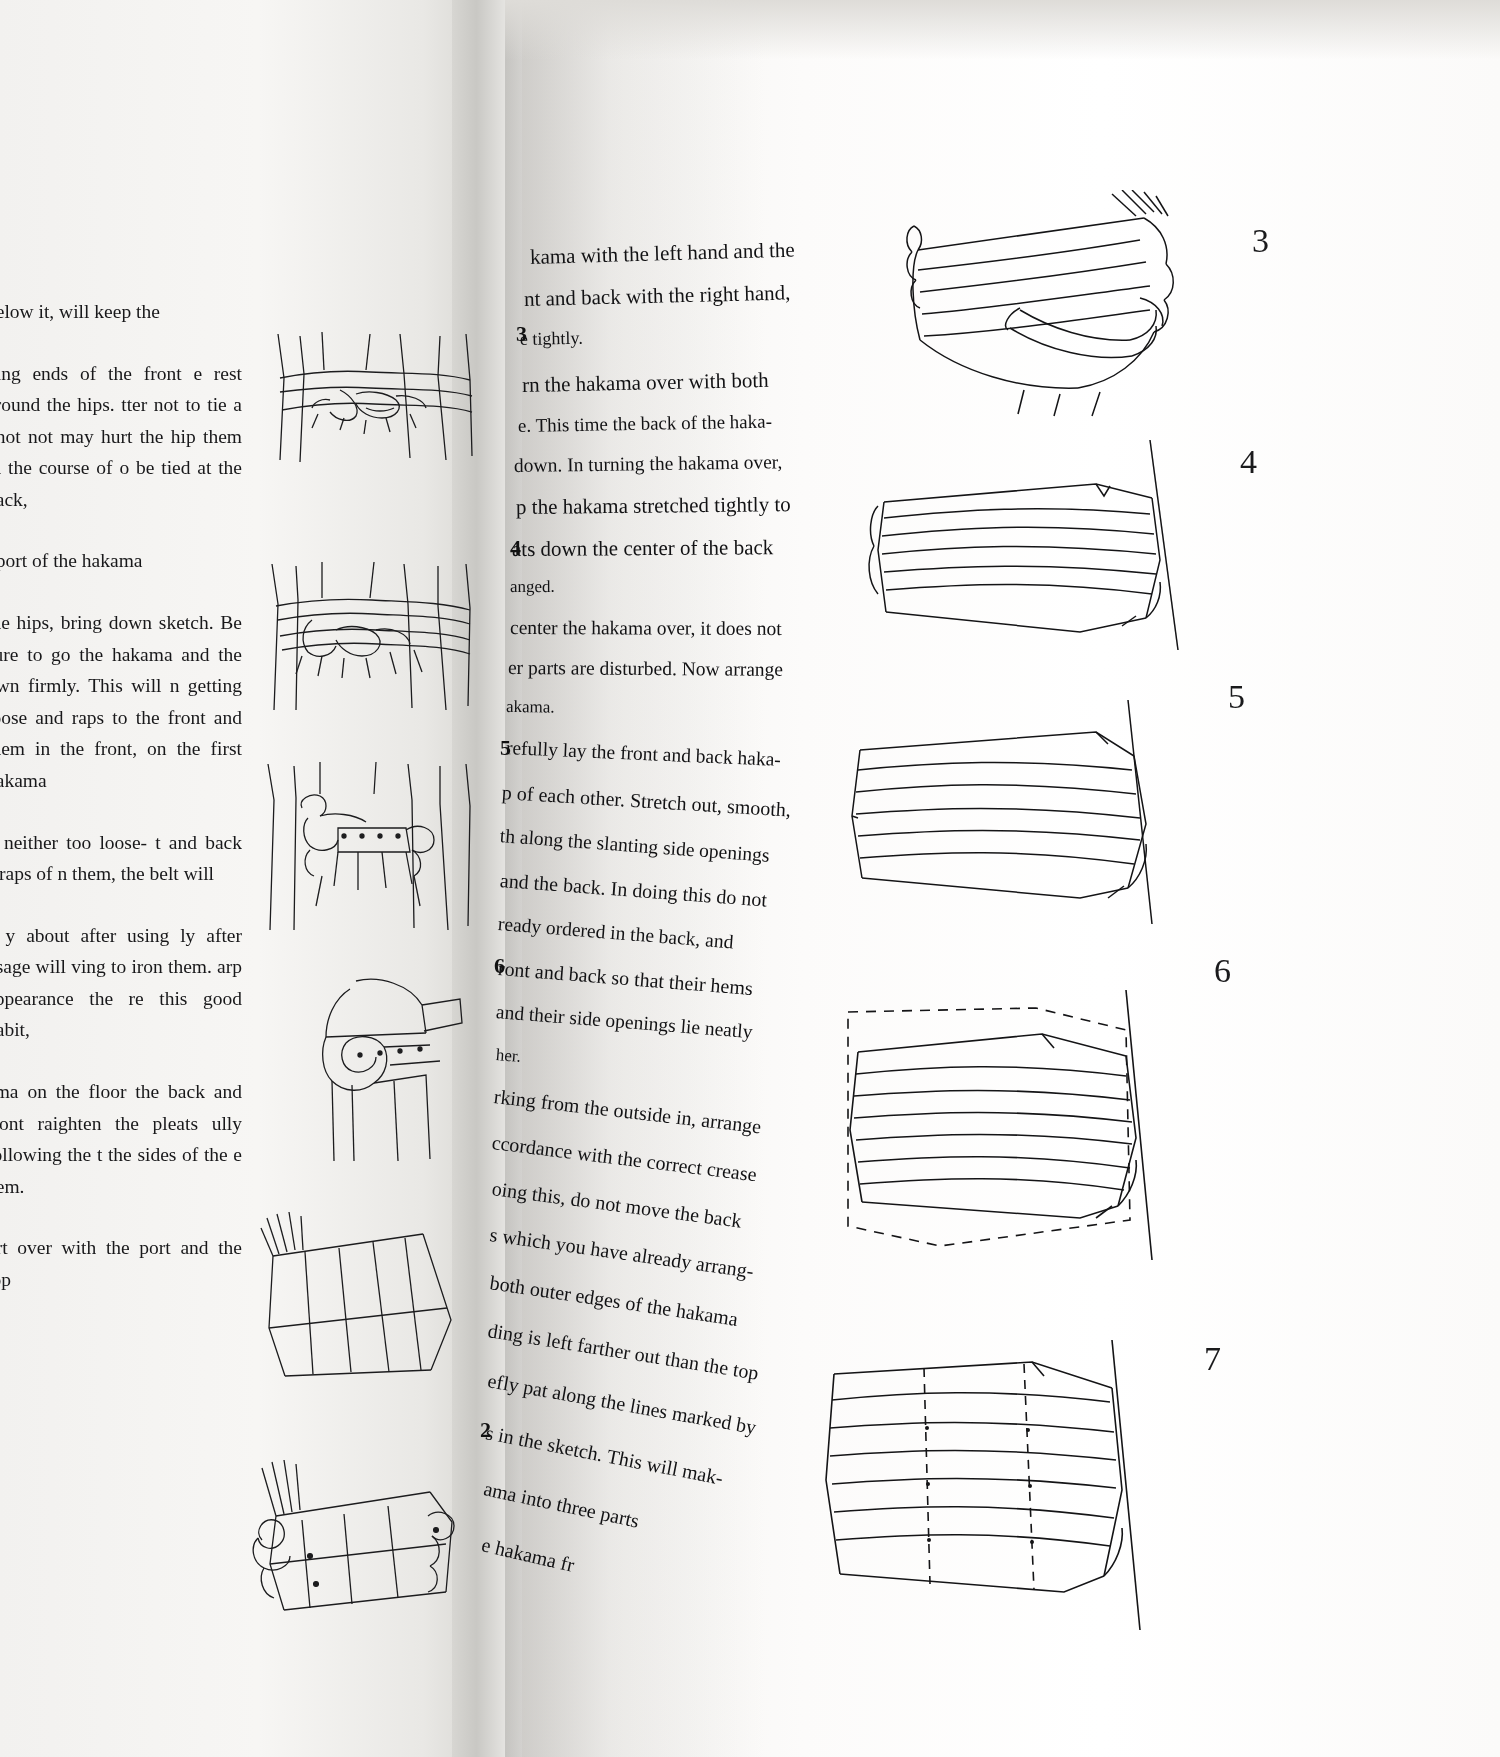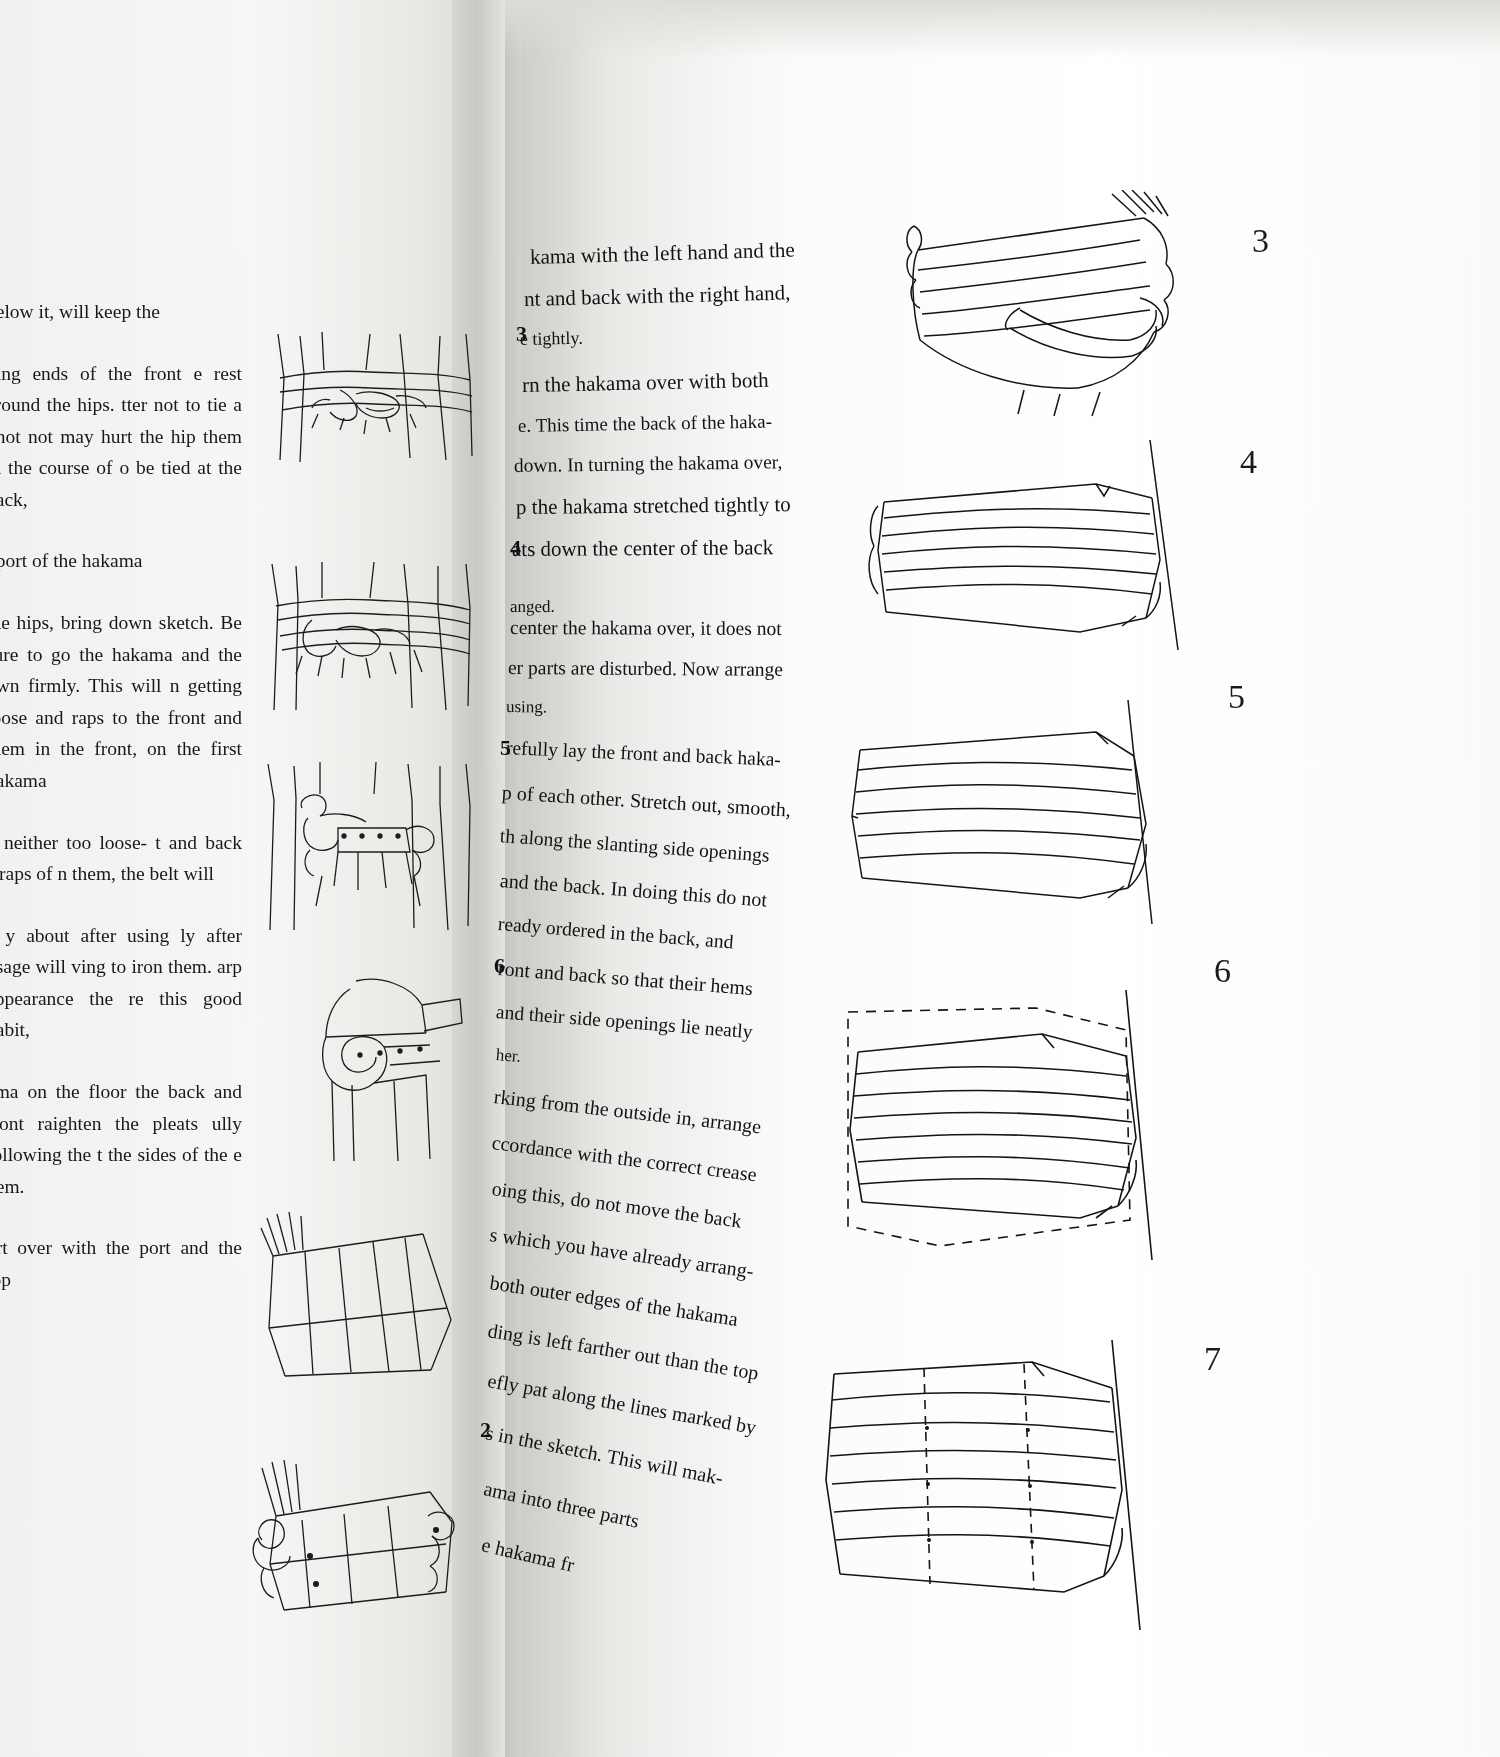--- a/index.html
+++ b/index.html
@@ -305,25 +305,25 @@
   <div class="right-col">
     <div class="rline" style="left:30px;  top:20px;  transform:rotate(-1.6deg);">kama with the left hand and the</div>
     <div class="rline" style="left:24px;  top:62px;  transform:rotate(-1.4deg);">nt and back with the right hand,</div>
     <div class="rline" style="left:20px;  top:104px; font-size:18px; transform:rotate(-1.2deg);">e tightly.</div>
 
     <div class="rline" style="left:22px;  top:148px; transform:rotate(-1.2deg);">rn the hakama over with both</div>
     <div class="rline" style="left:18px;  top:190px; font-size:19px; transform:rotate(-1.0deg);">e. This time the back of the haka-</div>
     <div class="rline" style="left:14px;  top:230px; font-size:19.5px; transform:rotate(-0.8deg);">down. In turning the hakama over,</div>
     <div class="rline" style="left:16px;  top:270px; transform:rotate(-0.6deg);">p the hakama stretched tightly to</div>
     <div class="rline" style="left:12px;  top:312px; transform:rotate(-0.4deg);">ats down the center of the back</div>
-    <div class="rline" style="left:10px;  top:372px; font-size:17px; transform:rotate(-0.2deg);">anged.</div>
+    <div class="rline" style="left:10px;  top:352px; font-size:17px; transform:rotate(-0.2deg);">anged.</div>
 
     <div class="rline" style="left:10px;  top:392px; font-size:19.5px; transform:rotate(0.2deg);">center the hakama over, it does not</div>
     <div class="rline" style="left:8px;   top:432px; font-size:19.5px; transform:rotate(0.4deg);">er parts are disturbed. Now arrange</div>
-    <div class="rline" style="left:6px;   top:472px; font-size:17px; transform:rotate(0.6deg);">using.</div>
+    <div class="rline" style="left:6px;   top:472px; font-size:17px; transform:rotate(0.6deg);">akama.</div>
 
     <div class="rline" style="left:6px;   top:512px; font-size:19.5px; transform:rotate(2.5deg);">refully lay the front and back haka-</div>
     <div class="rline" style="left:2px;   top:556px; font-size:20px; transform:rotate(3.5deg);">p of each other. Stretch out, smooth,</div>
     <div class="rline" style="left:0px;   top:600px; font-size:19.5px; transform:rotate(4.2deg);">th along the slanting side openings</div>
     <div class="rline" style="left:0px;   top:644px; font-size:20px; transform:rotate(4.2deg);">and the back.  In doing this do not</div>
     <div class="rline" style="left:-2px;  top:688px; font-size:19.5px; transform:rotate(4.5deg);">ready ordered in the back,   and</div>
     <div class="rline" style="left:-2px;  top:732px; font-size:20px; transform:rotate(4.5deg);">ront and back so that their hems</div>
     <div class="rline" style="left:-4px;  top:776px; font-size:19.5px; transform:rotate(4.5deg);">and their side openings lie neatly</div>
     <div class="rline" style="left:-4px;  top:820px; font-size:17px; transform:rotate(4.5deg);">her.</div>
 

